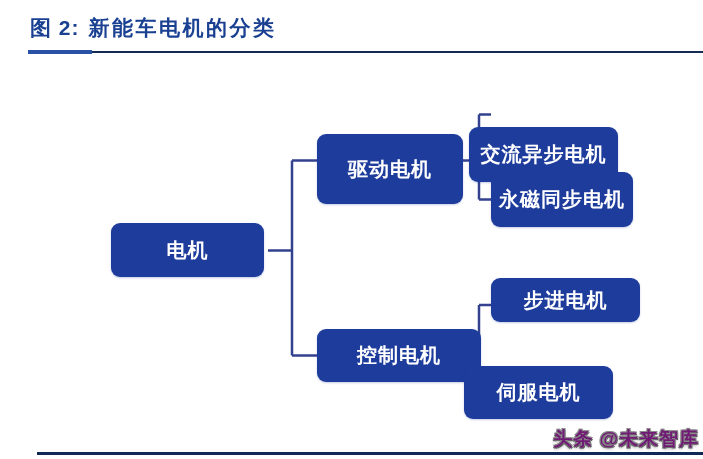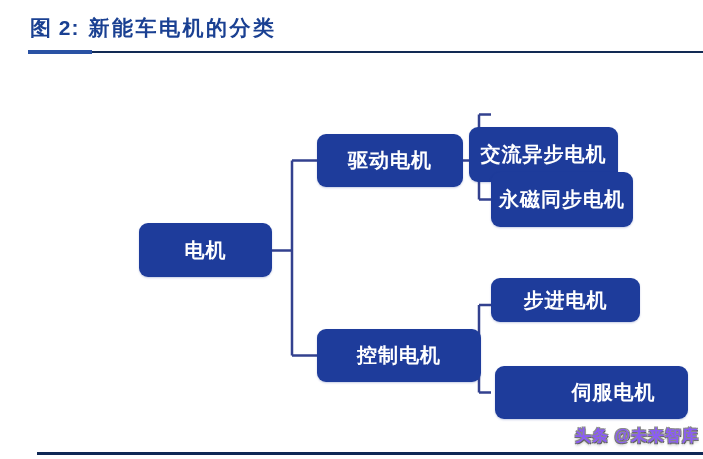--- a/index.html
+++ b/index.html
@@ -54,23 +54,23 @@
     font-size: 20px;
     letter-spacing: 1px;
     z-index: 2;
     box-shadow: 0 1px 2px rgba(30,60,155,0.25);
     white-space: nowrap;
   }
   .watermark {
     position: absolute;
     right: 4px;
     top: 426px;
-    font-size: 16px;
+    font-size: 19px;
     font-weight: bold;
-    color: #8b5cf6;
+    color: #701a75;
     letter-spacing: 1px;
     text-shadow:
       -1px -1px 0 #8a8a8a, 1px -1px 0 #8a8a8a,
       -1px 1px 0 #6f6f6f, 1px 1px 0 #5f5f5f,
       0 2px 3px rgba(0,0,0,0.35);
     z-index: 4;
     white-space: nowrap;
     text-align: right;
   }
   .bottom-rule {
@@ -91,44 +91,44 @@
   </div>
   <div class="accent-rule"></div>
   <div class="top-rule"></div>
 
   <svg class="connectors" viewBox="0 0 703 459" xmlns="http://www.w3.org/2000/svg">
     <path d="M268,250.5 H292 M292,160.5 V355.5 M292,160.5 H317 M292,355.5 H317" stroke="#33418f" stroke-width="2.5" fill="none"></path>
     <path d="M463,160.5 H479 M479,114.5 V199.5 M479,114.5 H491 M479,199.5 H491" stroke="#33418f" stroke-width="2.5" fill="none"></path>
     <path d="M463,355.5 H479 M479,305 V392.5 M479,305 H491 M479,392.5 H491" stroke="#33418f" stroke-width="2.5" fill="none"></path>
   </svg>
 
-  <div class="node" style="left:139px; top:223px; width:133px; height:54px;">
+  <div class="node" style="left:111px; top:223px; width:153px; height:54px;">
     <span>电机</span>
   </div>
 
-  <div class="node" style="left:317px; top:134px; width:146px; height:53px;">
+  <div class="node" style="left:317px; top:134px; width:146px; height:70px;">
     <span>驱动电机</span>
   </div>
 
   <div class="node" style="left:317px; top:329px; width:164px; height:53px;">
     <span>控制电机</span>
   </div>
 
   <div class="node" style="left:469px; top:87px; width:149px; height:55px;margin-top:40px;">
     <span>交流异步电机</span>
   </div>
 
   <div class="node" style="left:491px; top:172px; width:142px; height:55px;">
     <span>永磁同步电机</span>
   </div>
 
   <div class="node" style="left:491px; top:278px; width:149px; height:44px;">
     <span>步进电机</span>
   </div>
 
-  <div class="node" style="left:495px; top:366px; width:149px; height:53px;padding-left:44px;">
+  <div class="node" style="left:464px; top:366px; width:149px; height:53px;">
     <span>伺服电机</span>
   </div>
 
   <div class="watermark">头条 @未来智库</div>
   <div class="bottom-rule"></div>
 
 </div>
 
 </body></html>

